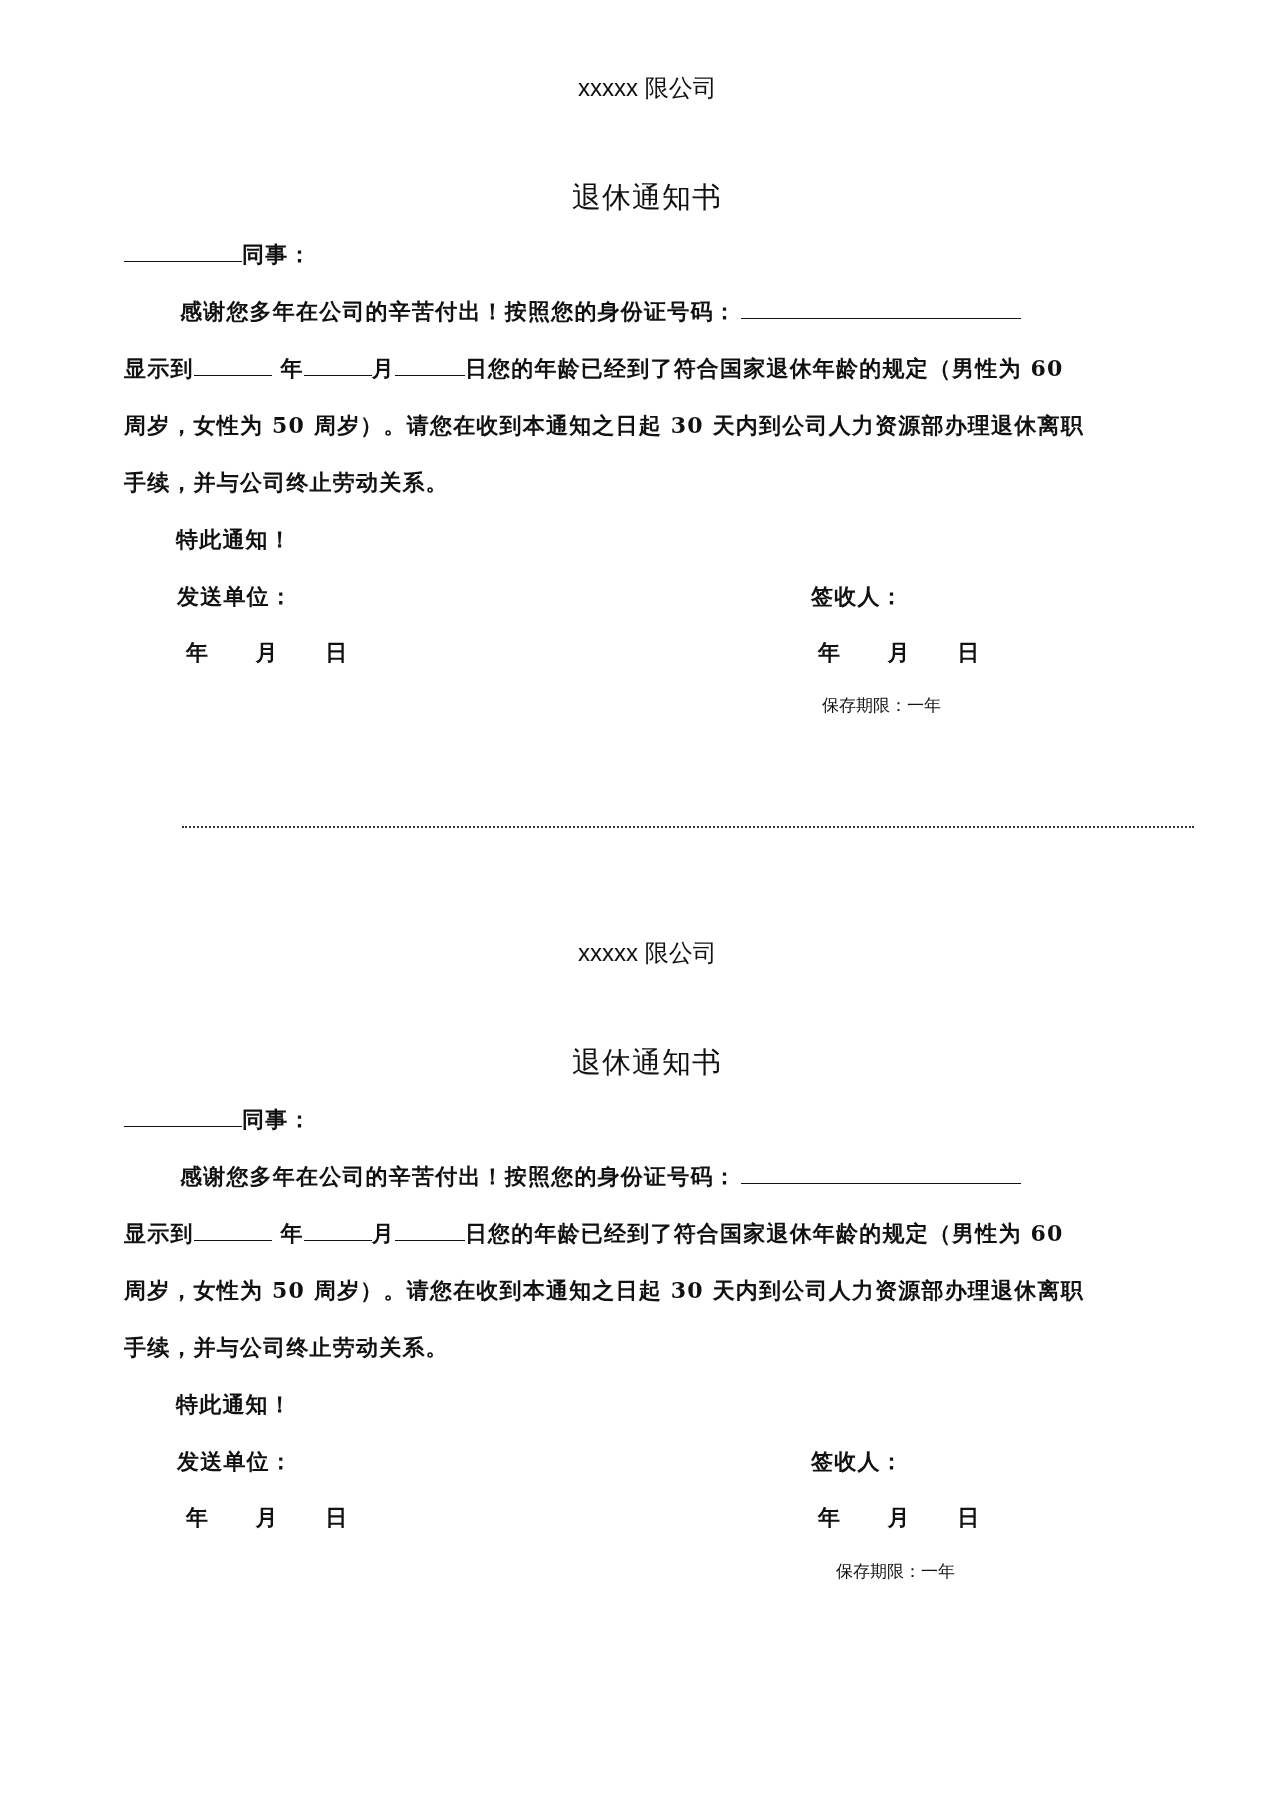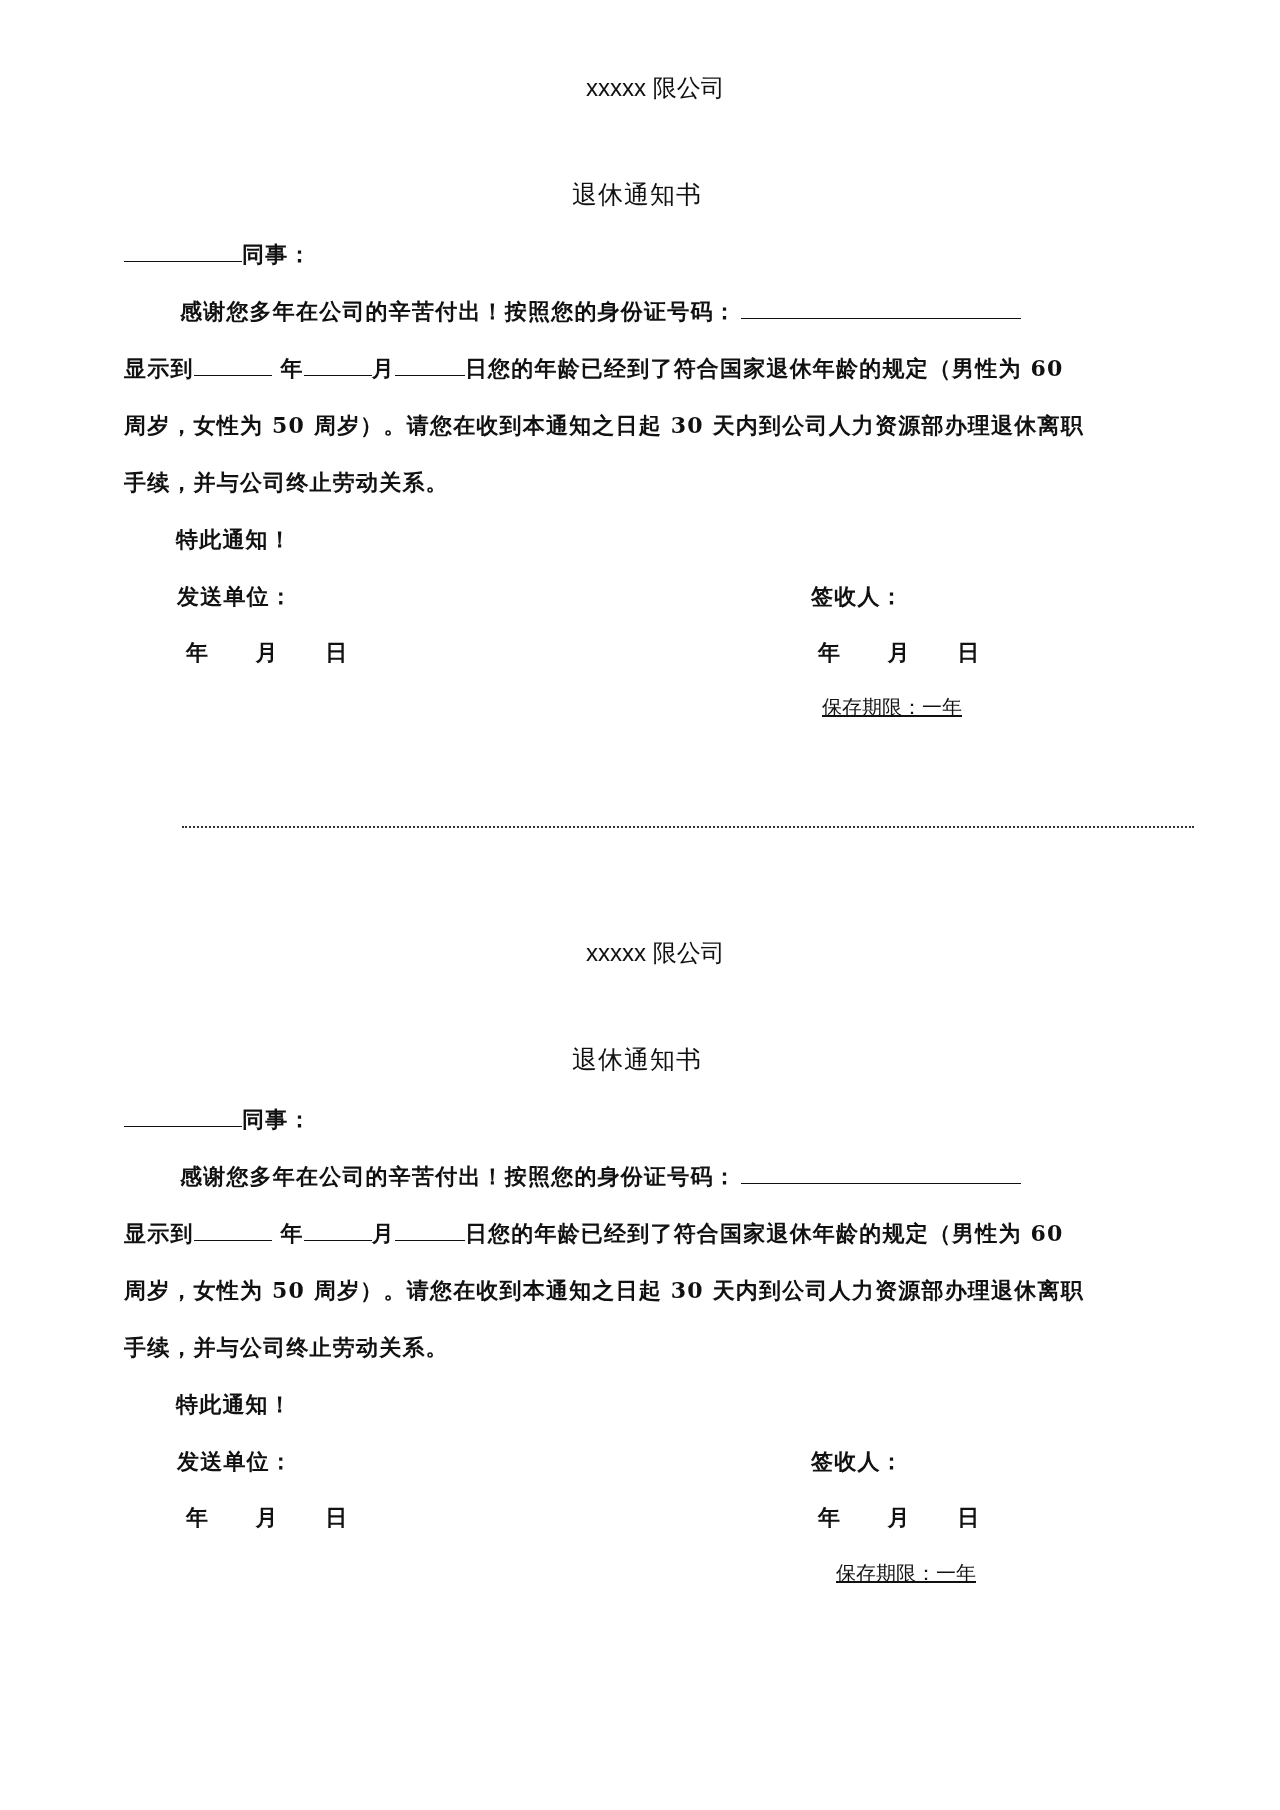--- a/index.html
+++ b/index.html
@@ -2,24 +2,24 @@
 <html><head>
 <meta charset="utf-8">
 <style>
   html, body { margin: 0; padding: 0; background: #ffffff; }
   body {
     width: 1280px; height: 1810px; position: relative; overflow: hidden;
     font-family: "DejaVu Serif", "Liberation Serif", serif;
     color: #111111;
   }
   .abs { position: absolute; white-space: nowrap; }
-  .company { font-family: "Liberation Sans", "DejaVu Sans", sans-serif; font-size: 24px; margin-left: 8px; }
-  .title { font-size: 25px; letter-spacing: 1px; }
+  .company { font-family: "Liberation Sans", "DejaVu Sans", sans-serif; font-size: 24px; }
+  .title { font-size: 29px; letter-spacing: 1px; }
   .body { font-size: 22px; letter-spacing: 1.2px; font-weight: bold; }
-  .small { font-size: 20px; text-decoration: underline; }
+  .small { font-size: 17px; }
   .blank { display: inline-block; border-bottom: 1.5px solid #111; height: 1px; vertical-align: baseline; }
   .dotted { position: absolute; left: 182px; width: 1012px; border-top: 2px dotted #333; height: 0; }
 </style>
 </head>
 <body>
 
 <div>
   <div class="abs company" style="left:578px; top:72px;">xxxxx 限公司</div>
   <div class="abs title" style="left:572px; top:178px;">退休通知书</div>
 

